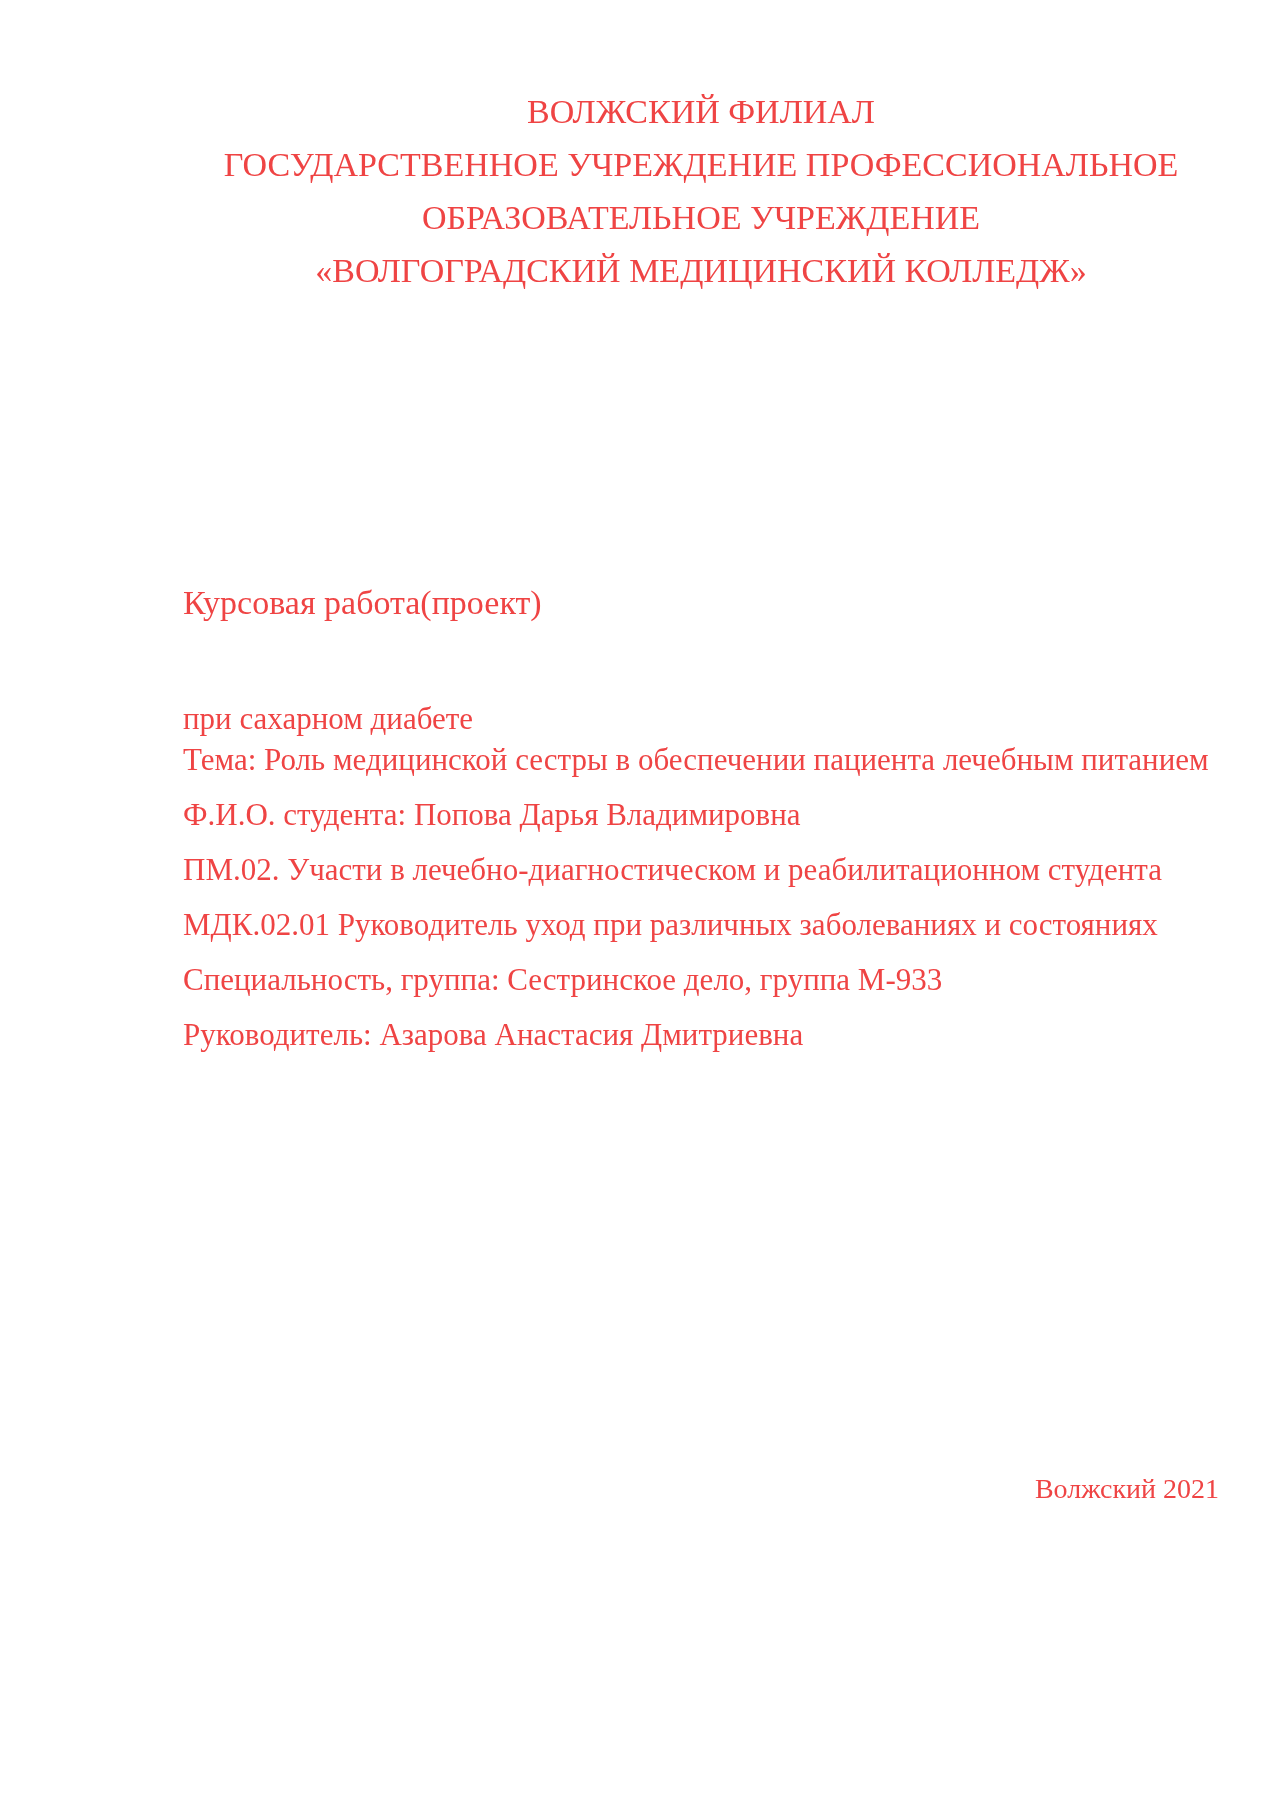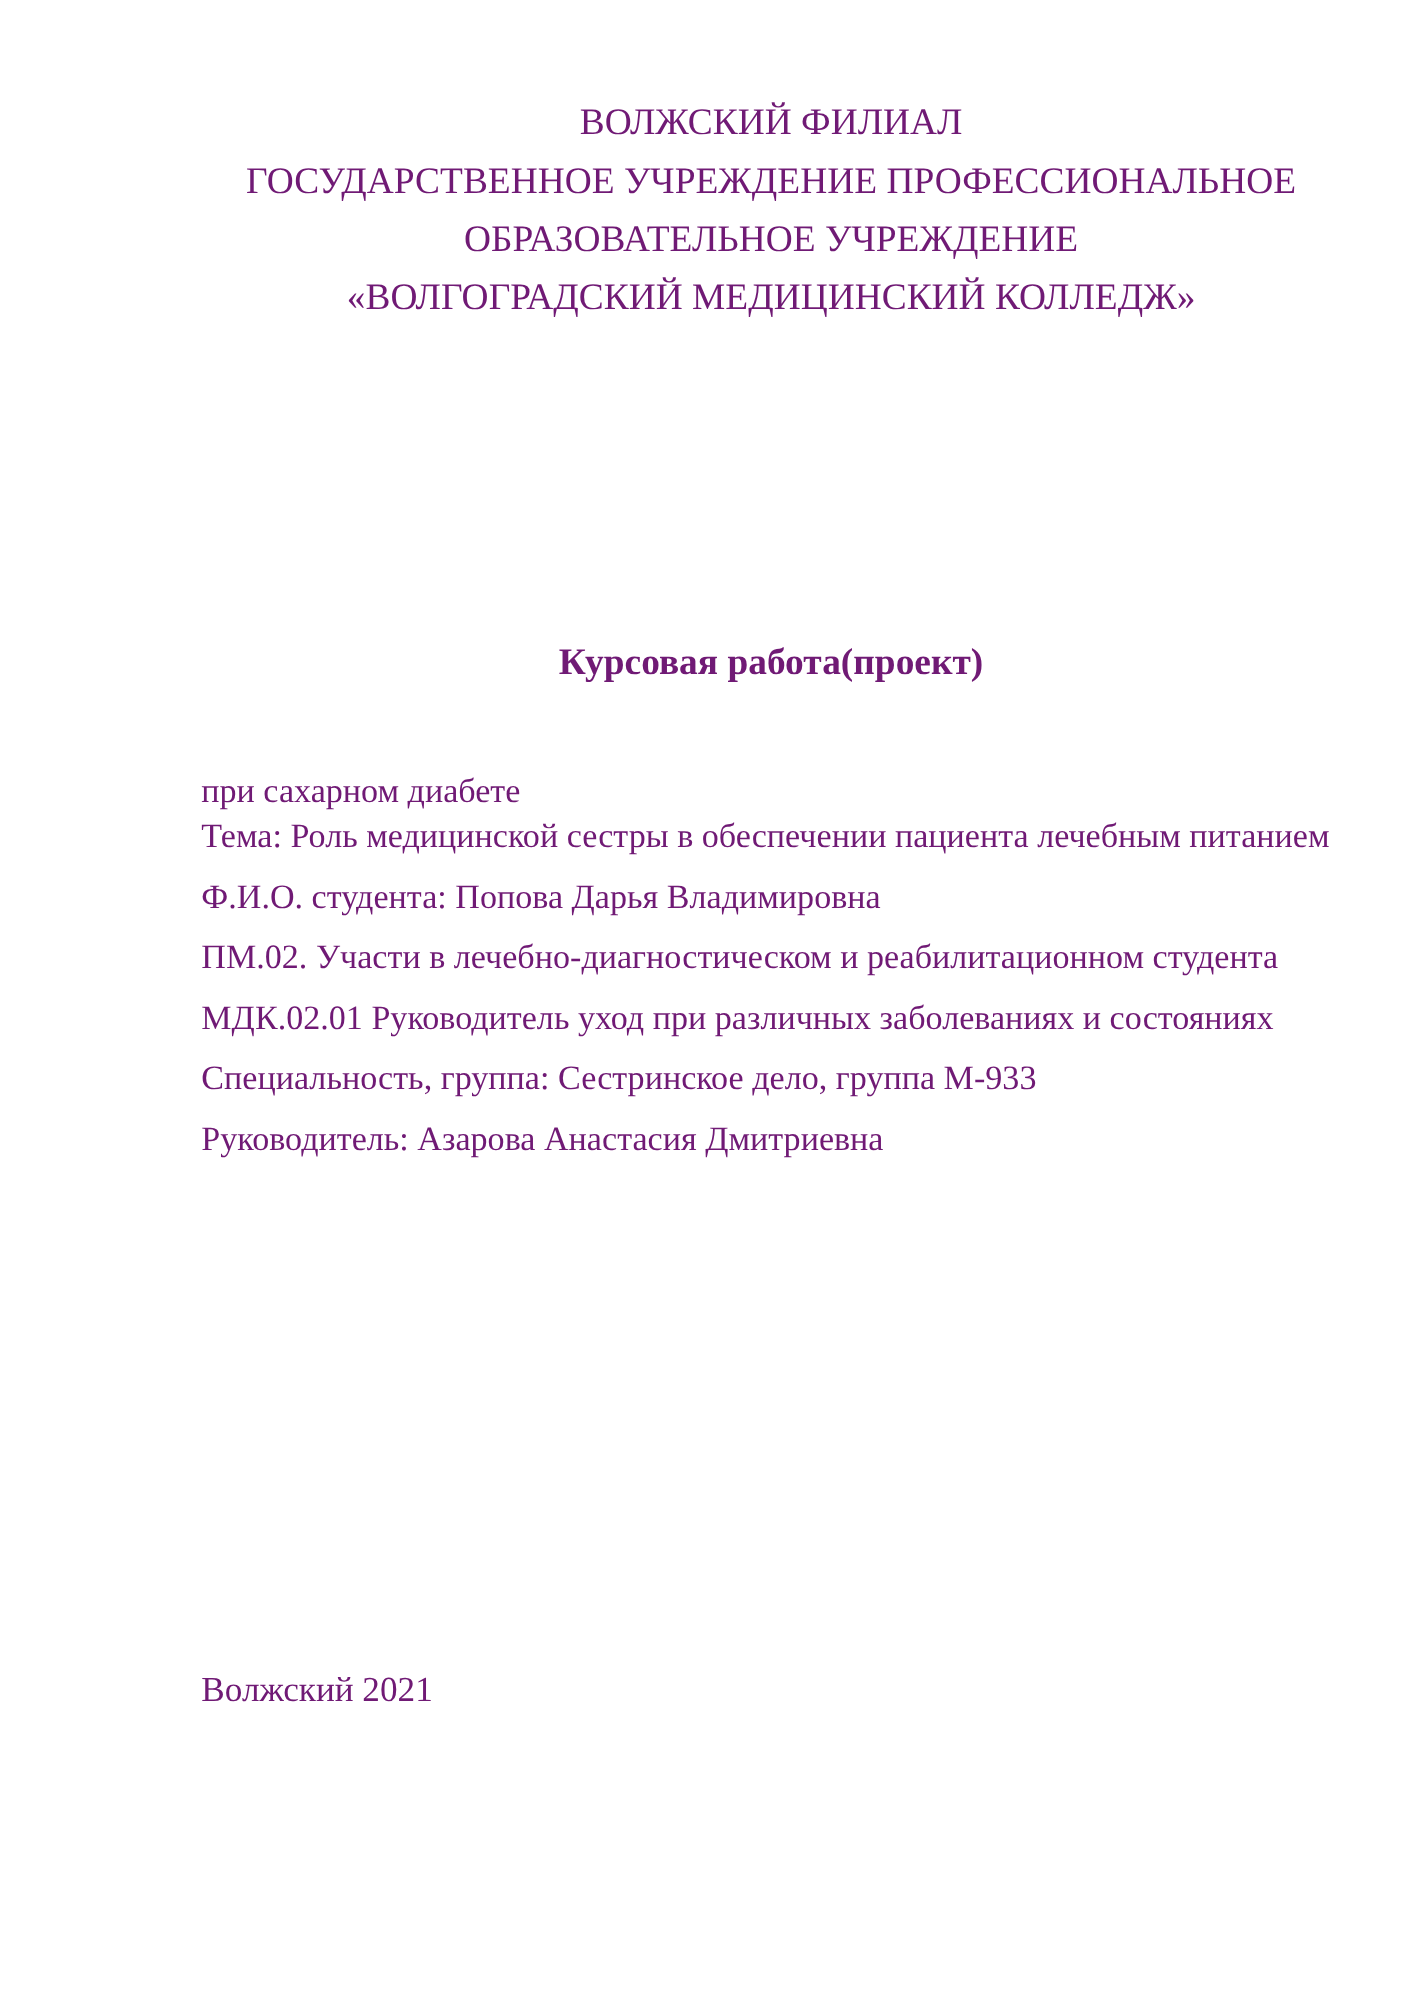--- a/index.html
+++ b/index.html
@@ -5,64 +5,64 @@
   html, body {
     margin: 0;
     padding: 0;
     background: #ffffff;
   }
   .page {
     position: relative;
     width: 1280px;
     height: 1811px;
     background: #ffffff;
-    color: #701a75;
+    color: #ef4444;
     font-family: "Liberation Serif", "DejaVu Serif", serif;
     overflow: hidden;
   }
   
   .content {
     position: absolute;
     left: 183px;
     top: 0;
     width: 1036px;
   }
   .org-header {
     padding-top: 85px;
     text-align: center;
     font-size: 34px;
     line-height: 53px;
     font-weight: normal;
   }
   .doc-title {
     margin: 281px 0 0 0;
-    text-align: center;
+    text-align: left;
     font-size: 34px;
     line-height: 50px;
-    font-weight: bold;
+    font-weight: normal;
   }
   .fields {
     margin-top: 70px;
     font-size: 31px;
   }
   .para {
     margin: 0 0 14px 0;
     line-height: 41px;
     text-align: left;
   }
   .para .line {
     display: block;
   }
   .city-year {
     position: absolute;
     left: 183px;
-    top: 1515px;
+    top: 1468px;
     width: 1036px;
-    text-align: left;
-    font-size: 32px;
+    text-align: right;
+    font-size: 28px;
     line-height: 41px;
   }
 </style>
 </head>
 <body>
 
 <div class="page">
   <div class="content">
 
     <div class="org-header">

